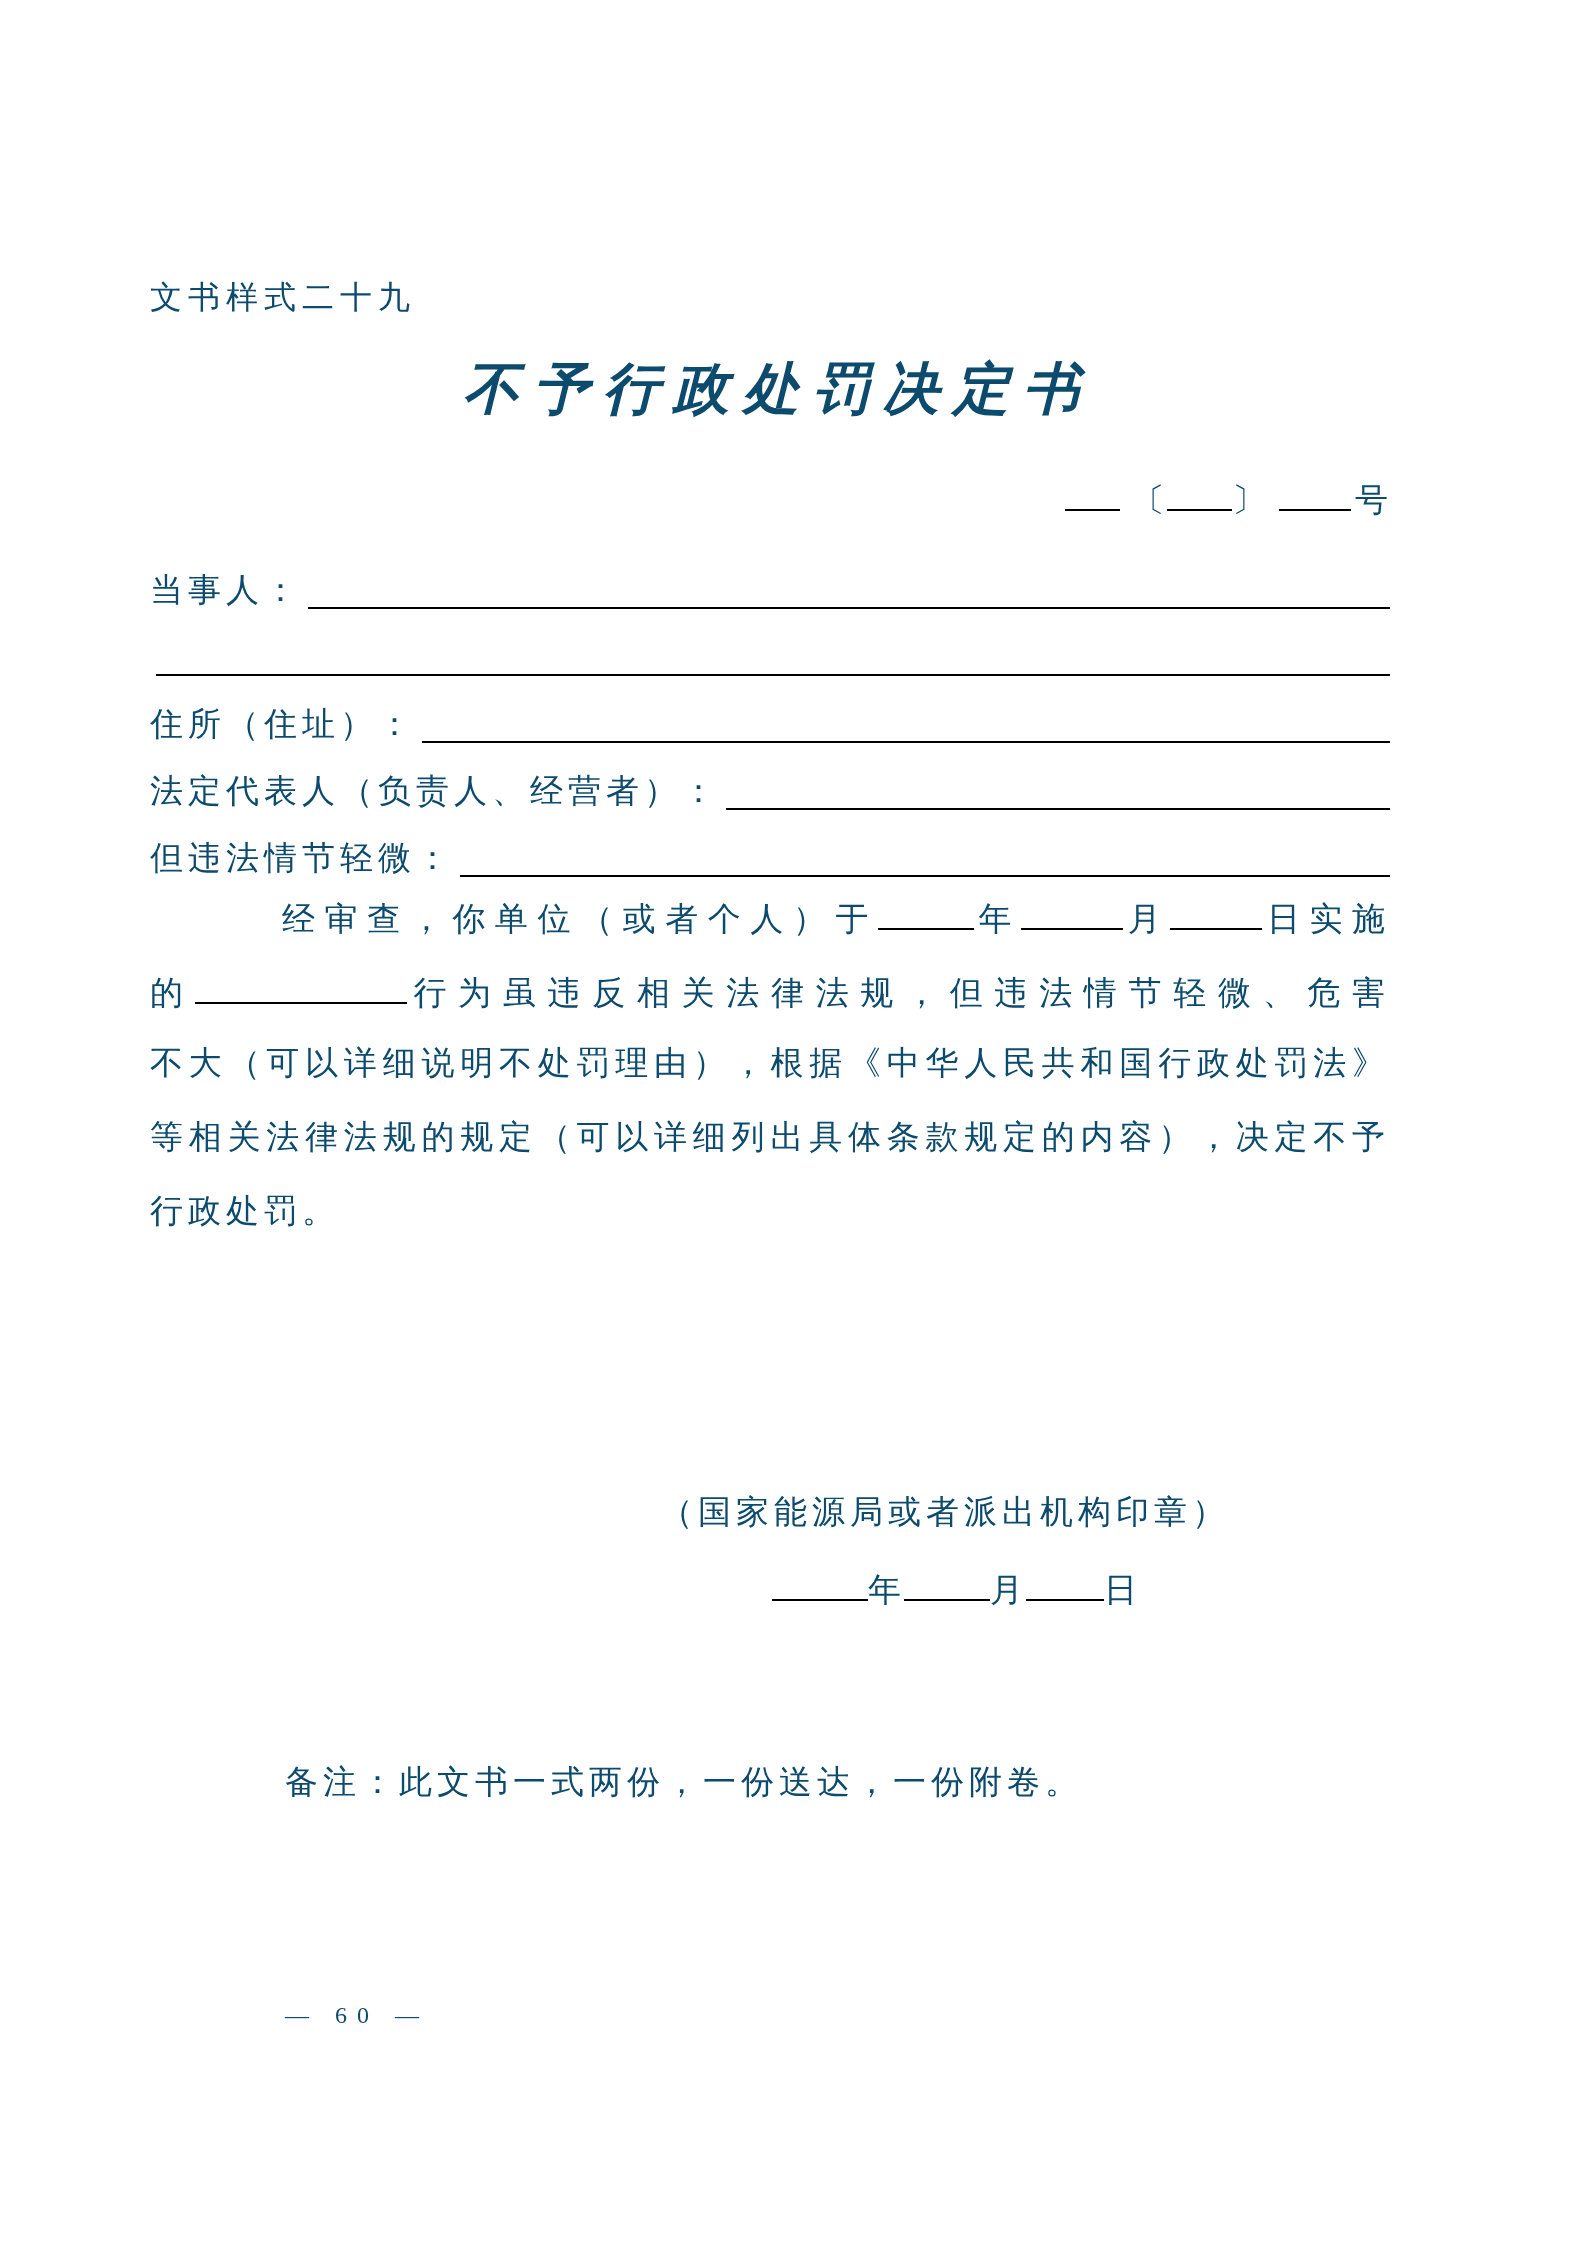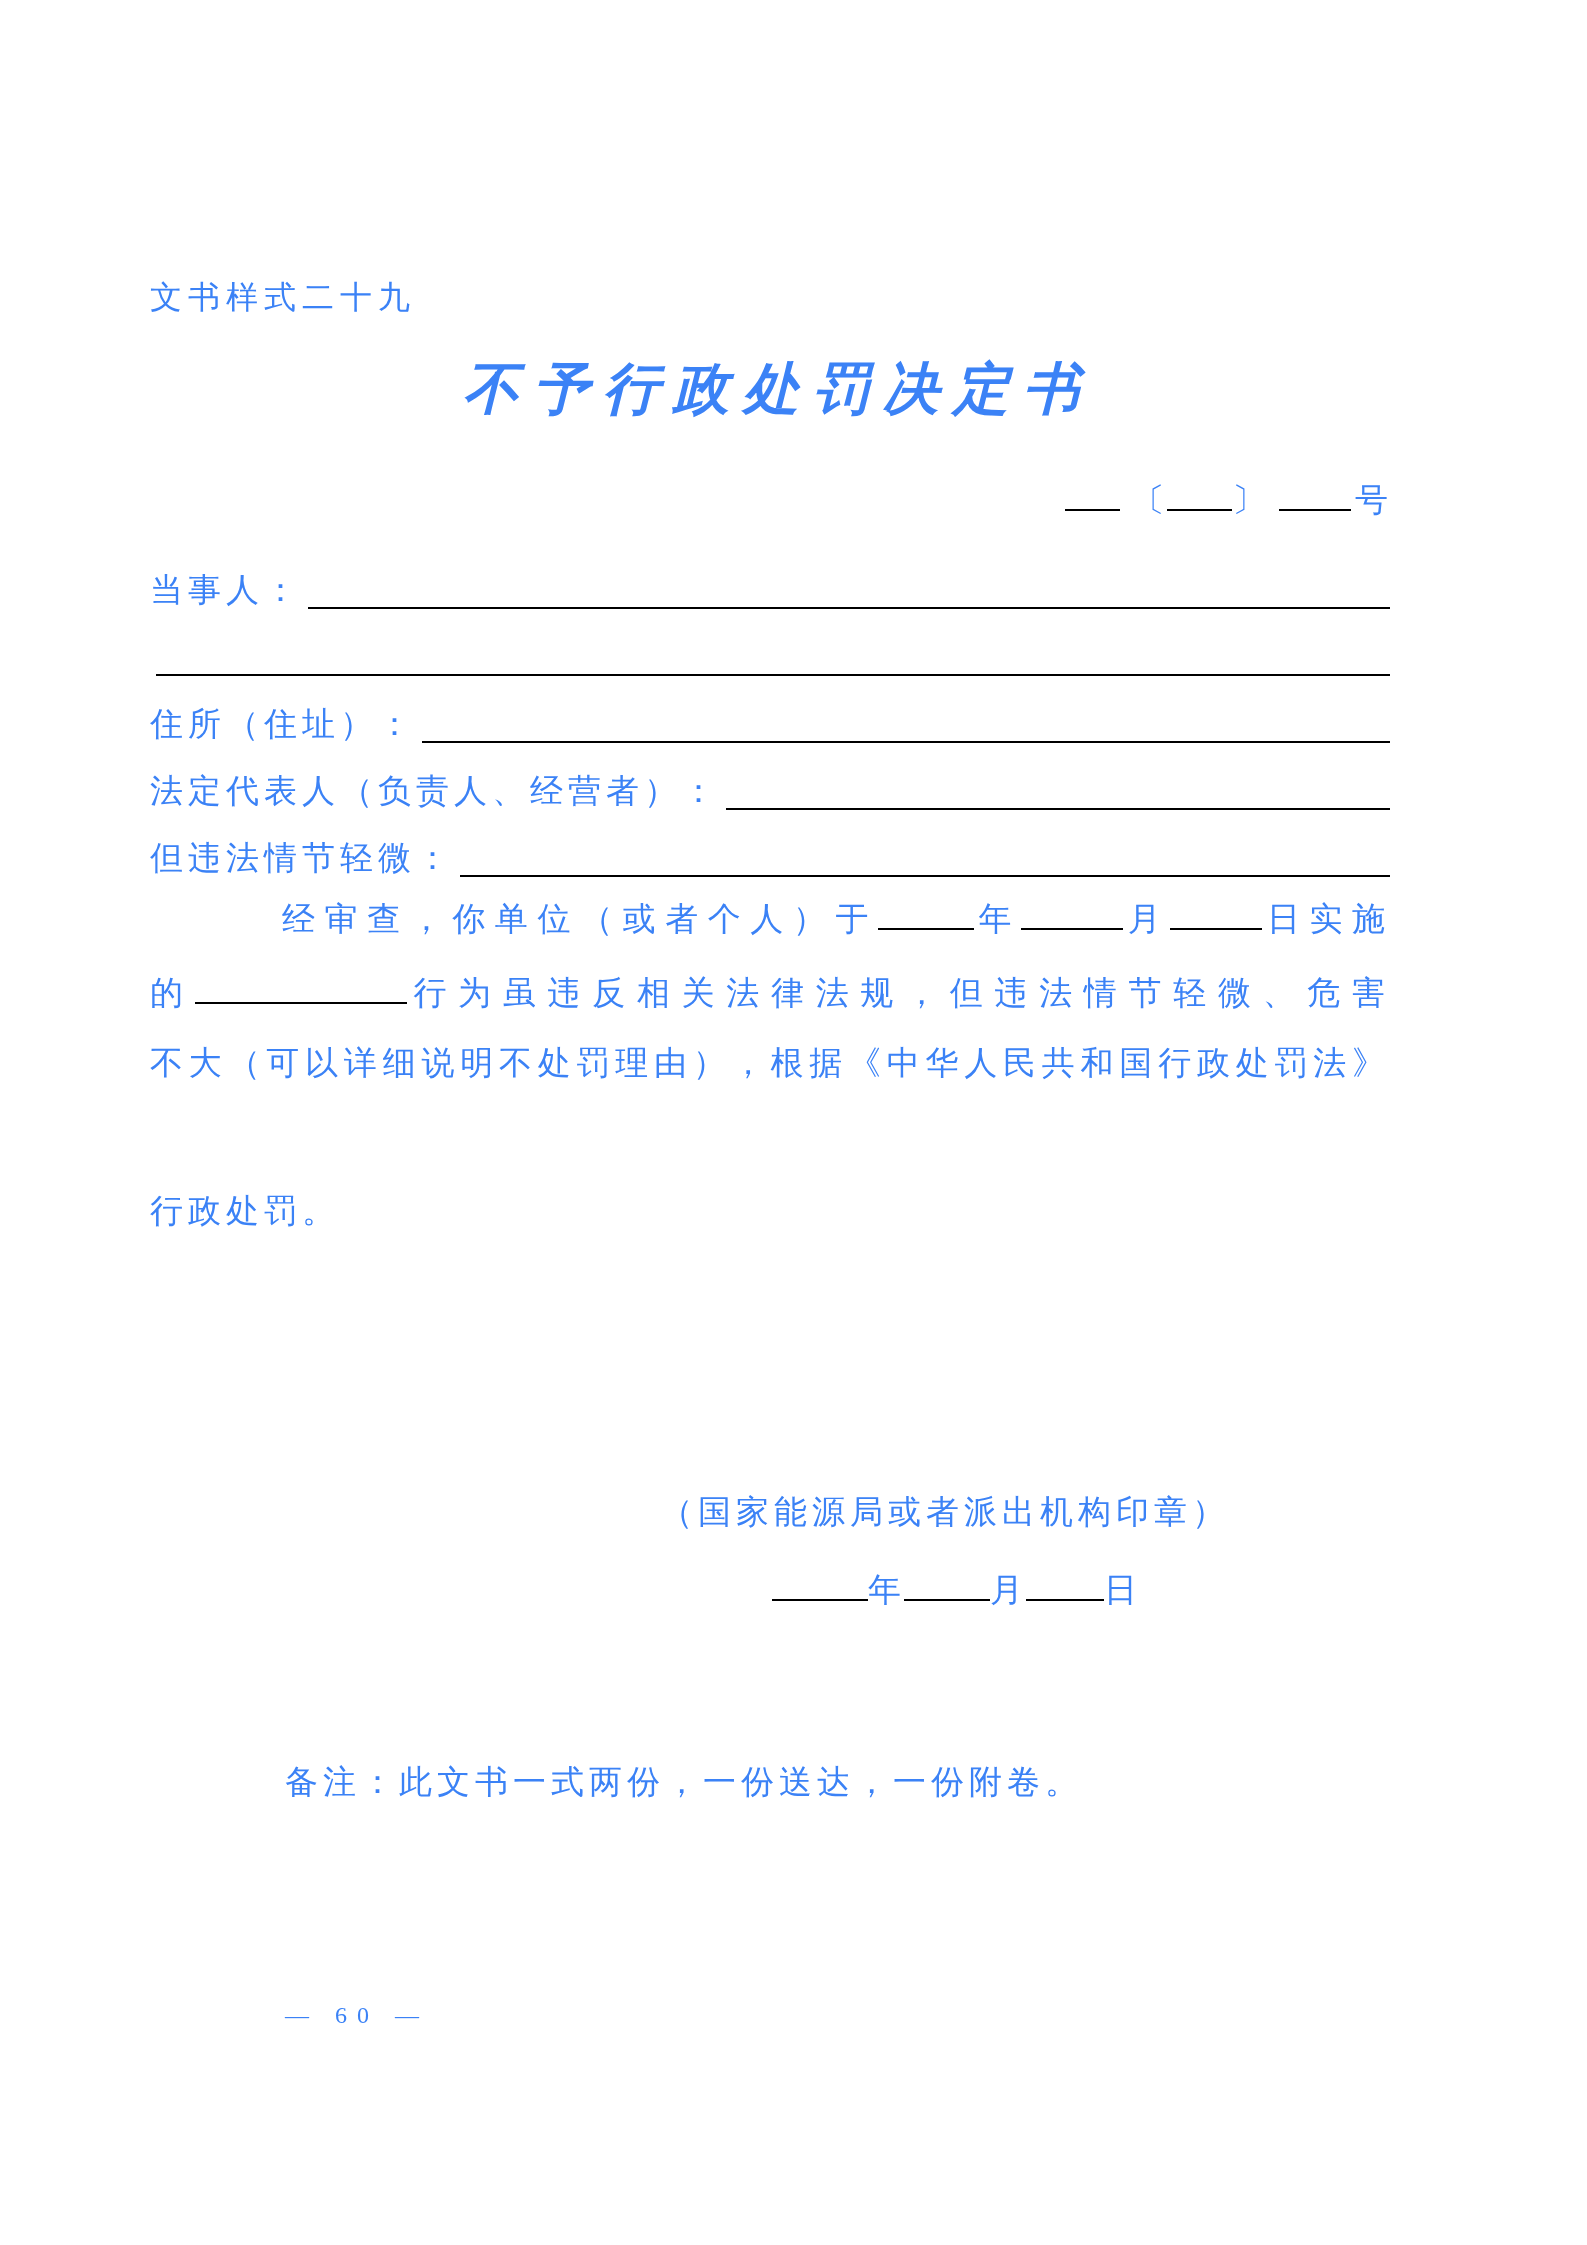--- a/index.html
+++ b/index.html
@@ -5,21 +5,21 @@
   html, body {
     margin: 0;
     padding: 0;
     background: #ffffff;
   }
   .page {
     position: relative;
     width: 1587px;
     height: 2245px;
     background: #ffffff;
-    color: #3b82f6;
+    color: #0c4a6e;
     font-family: "Liberation Serif", "DejaVu Serif", serif;
     overflow: hidden;
   }
   .abs { position: absolute; }
 
   .style-label {
     left: 150px; top: 276px;
     font-size: 32px;
     letter-spacing: 6px;
     white-space: nowrap;
@@ -162,20 +162,21 @@
   <div class="abs bline bjust l1">
     <span>经审查，你单位（或者个人）于</span><span class="blank byear"></span><span>年</span><span class="blank bmonth"></span><span>月</span><span class="blank bday"></span><span>日实施</span>
   </div>
 
   <div class="abs bline bjust l2">
     <span>的</span><span class="blank bconduct"></span><span>行为虽违反相关法律法规，但违法情节轻微、危害</span>
   </div>
 
   <div class="abs bline bjust l3">不大（可以详细说明不处罚理由），根据《中华人民共和国行政处罚法》</div>
 
+  <div class="abs bline bjust l4">等相关法律法规的规定（可以详细列出具体条款规定的内容），决定不予</div>
 
   <div class="abs bline l5">行政处罚。</div>
 
   <div class="abs stamp-line">（国家能源局或者派出机构印章）</div>
 
   <div class="abs date-line">
     <span class="blank dyear"></span><span>年</span><span class="blank dmonth"></span><span>月</span><span class="blank dday"></span><span>日</span>
   </div>
 
   <div class="abs remark">备注：此文书一式两份，一份送达，一份附卷。</div>

